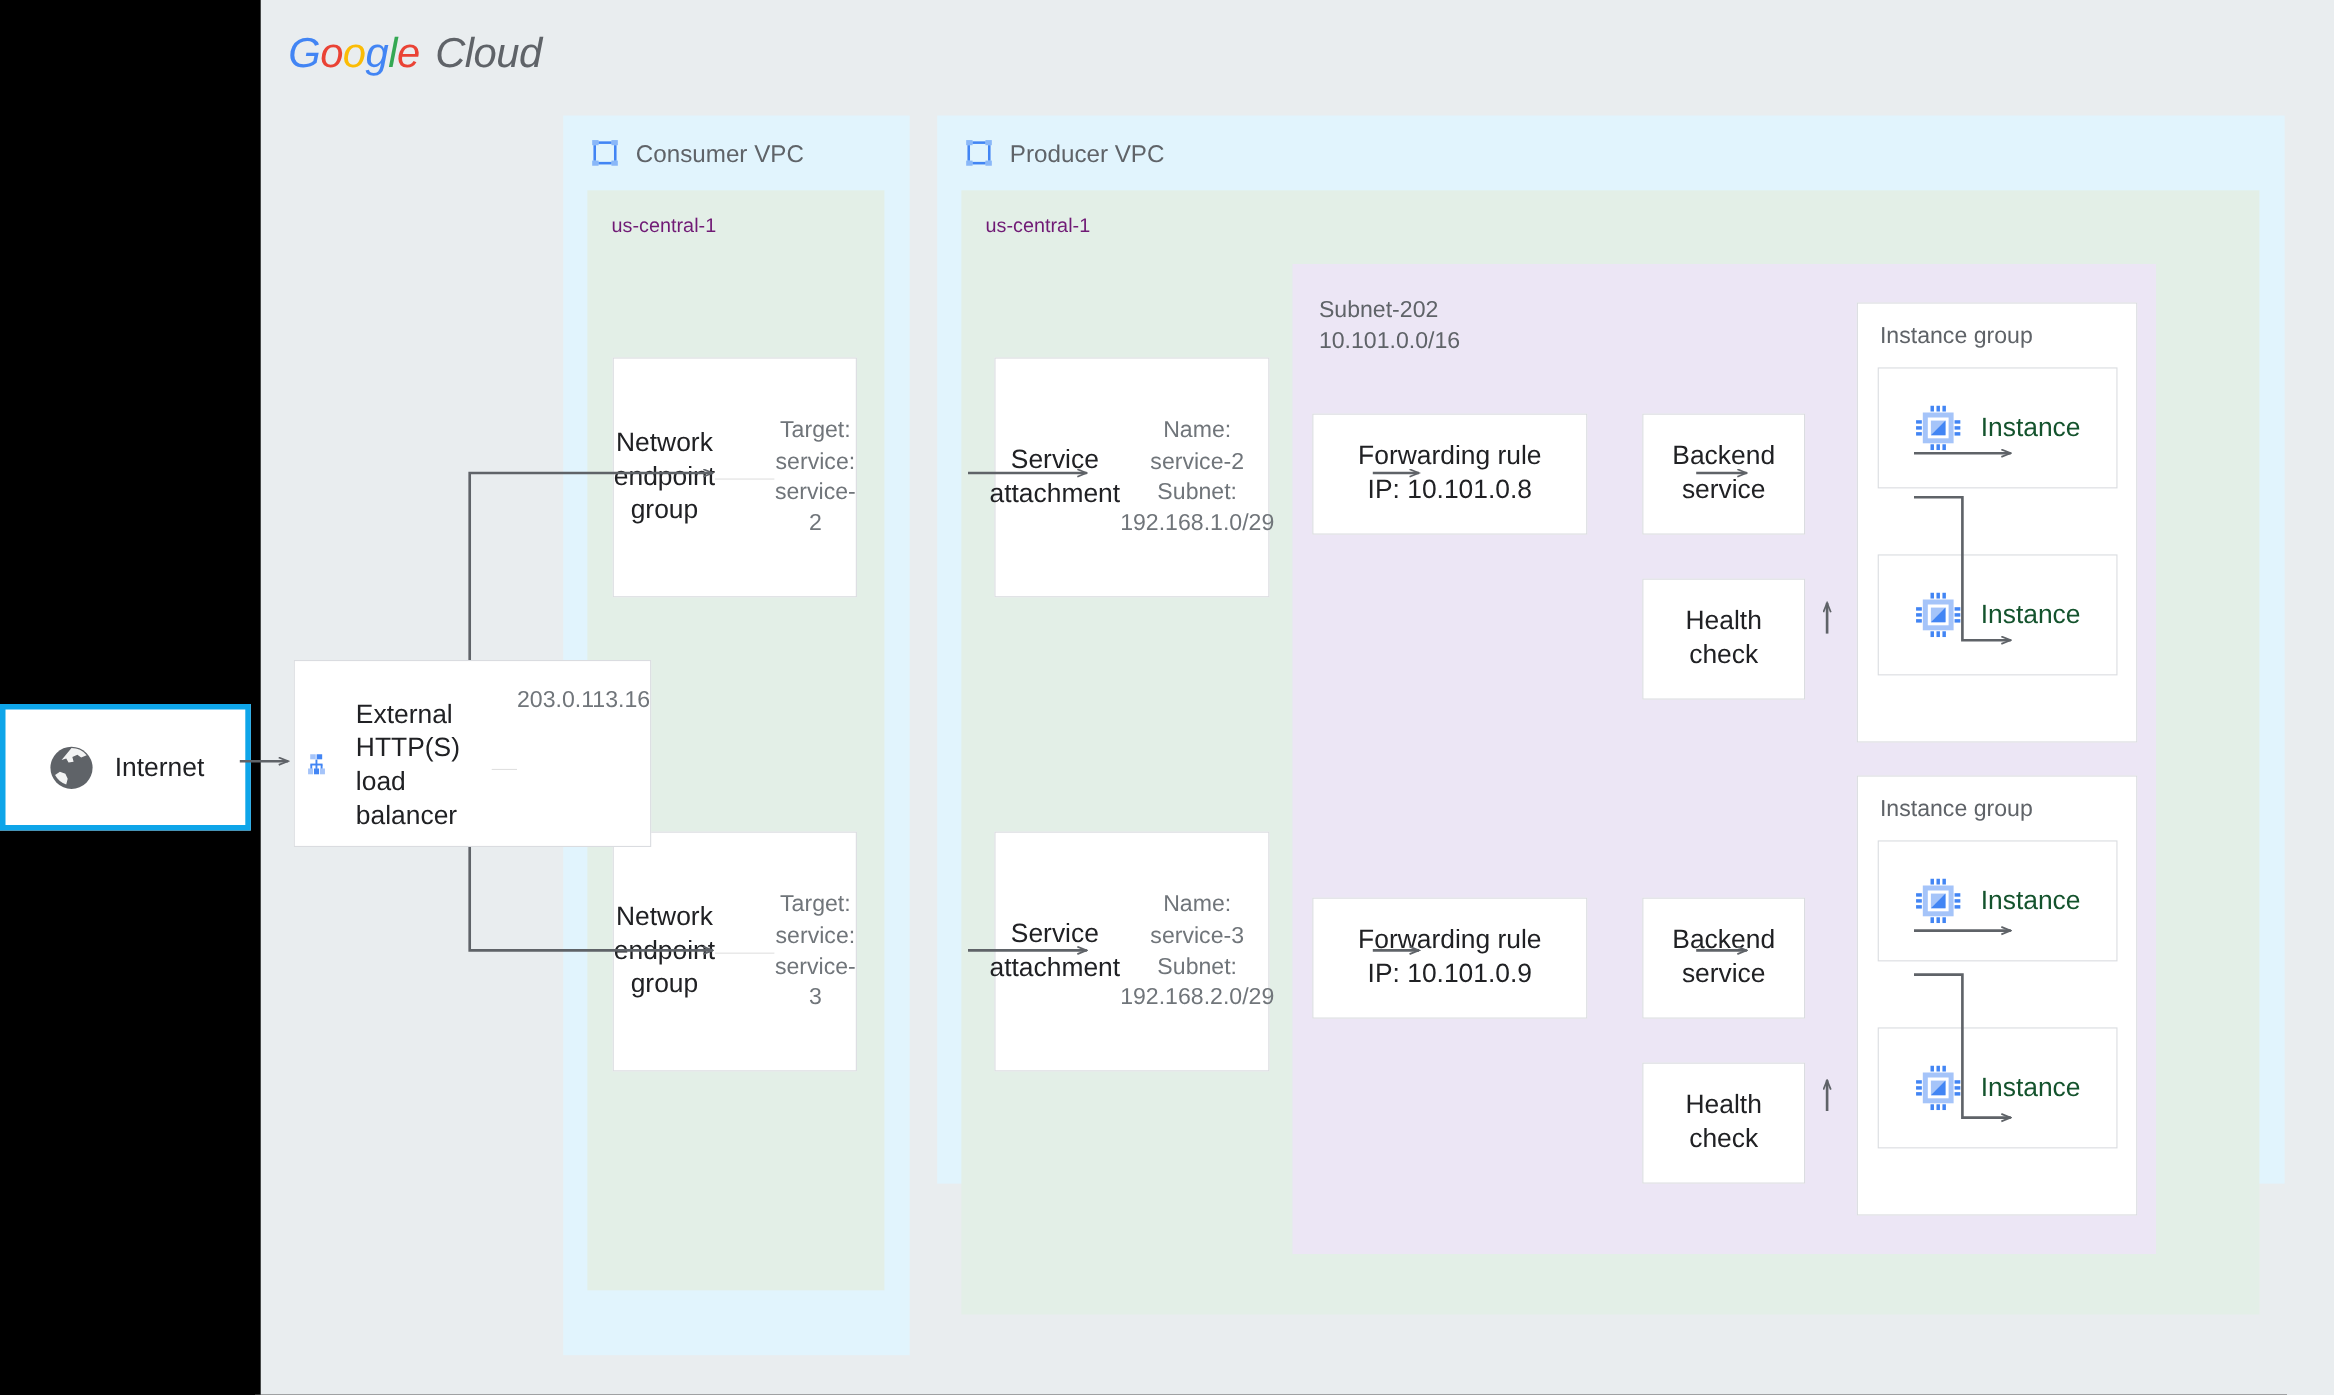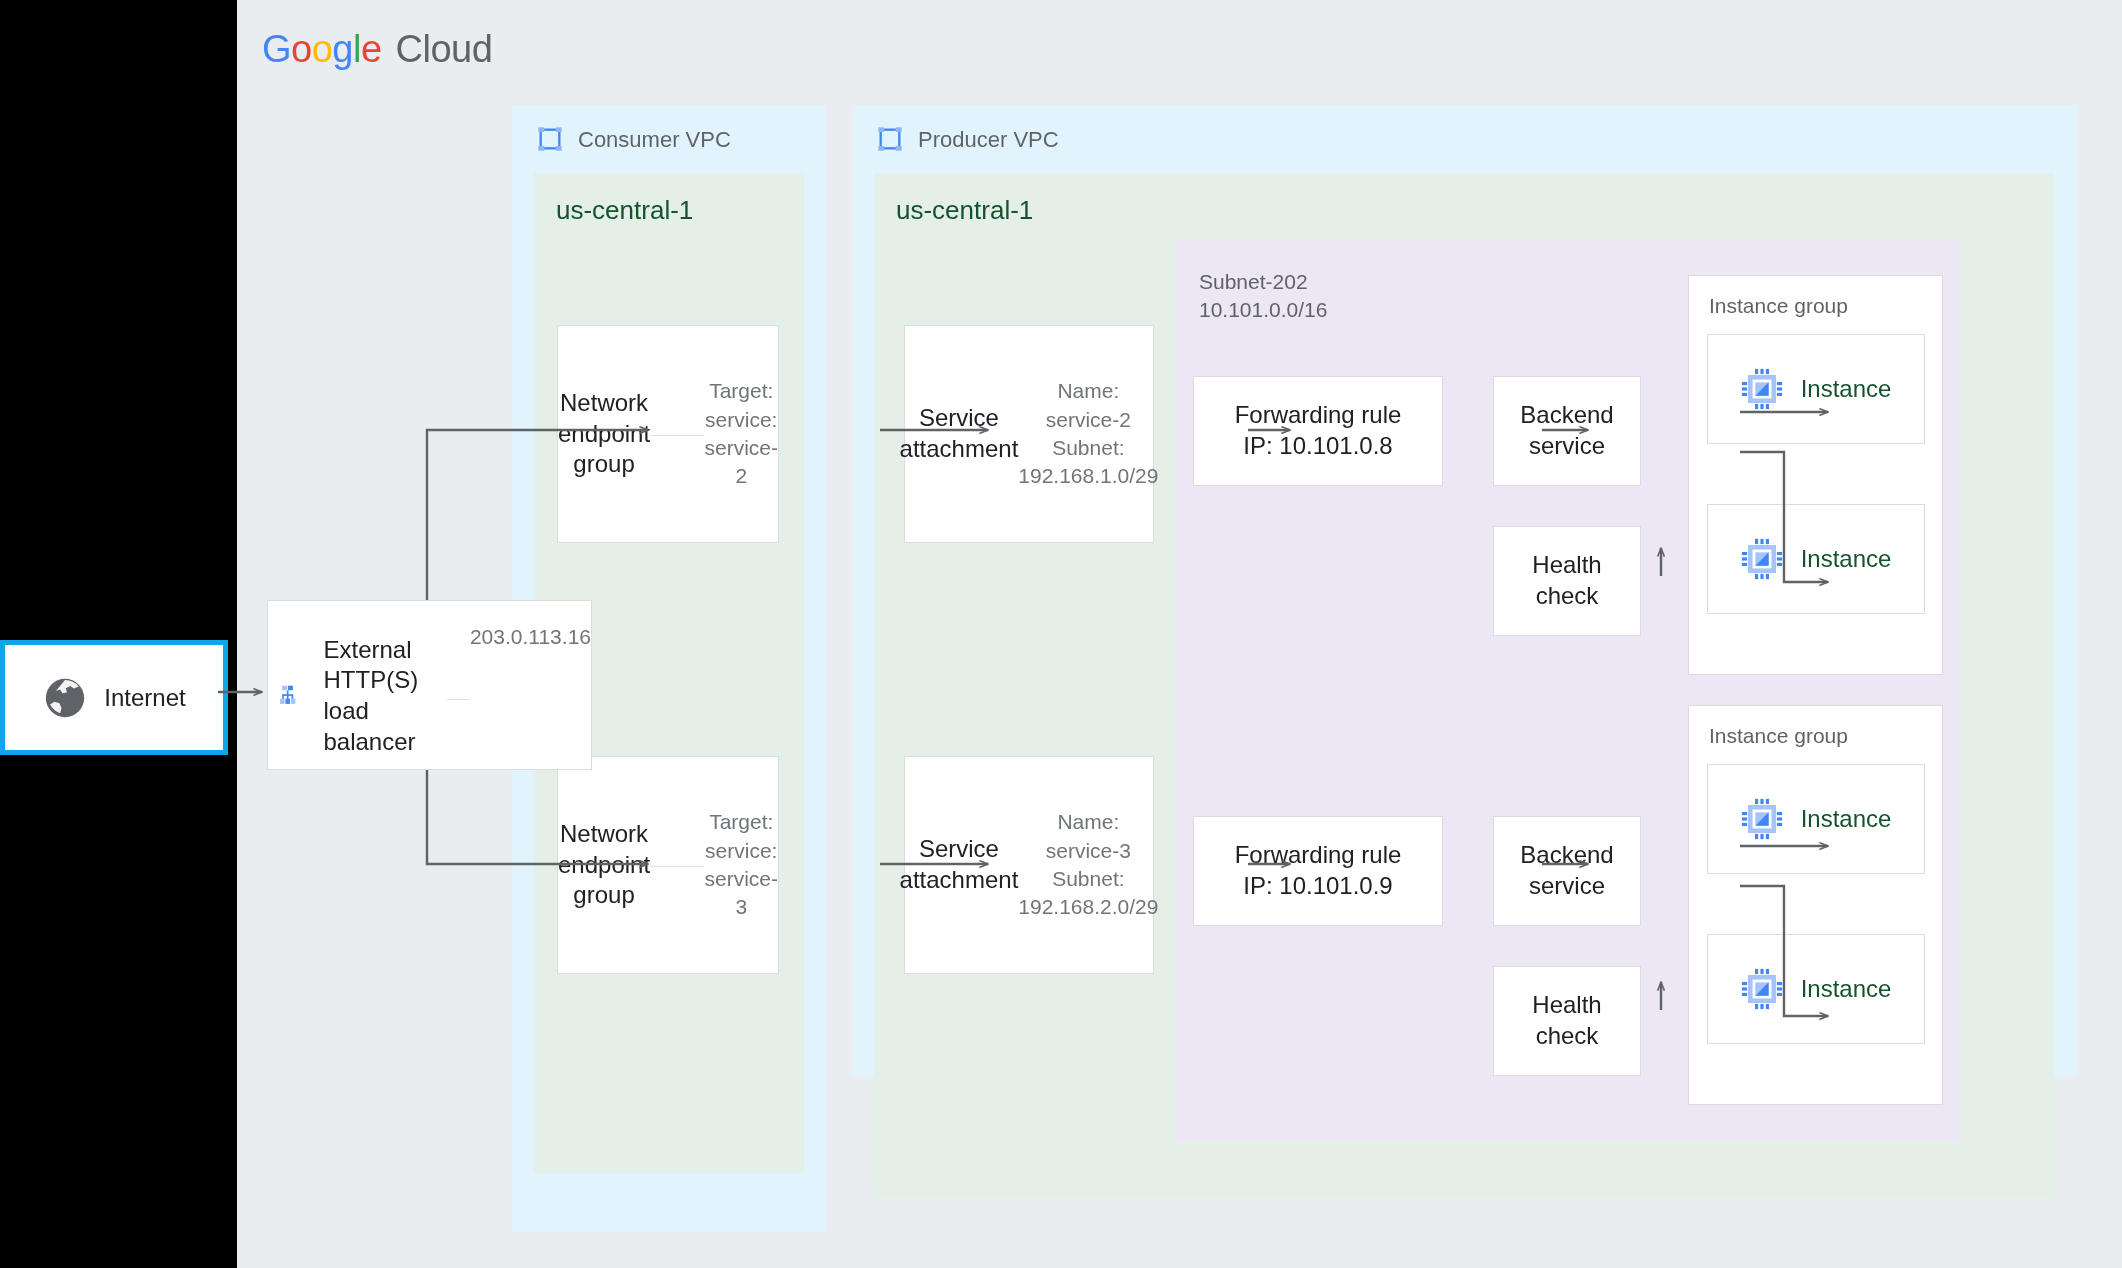--- a/index.html
+++ b/index.html
@@ -9,37 +9,37 @@
     font-family:"Liberation Sans", sans-serif;
     overflow:hidden;
     position:relative;
   }
   
   #gcp-panel{
     position:absolute;left:237px;top:0;width:1885px;height:1268px;
     background:#e9edef;
   }
   
-  #logo{position:absolute;left:25px;top:28px;font-size:38px;letter-spacing:-0.5px;}
+  #logo{position:absolute;left:25px;top:28px;font-size:38px;letter-spacing:-0.5px;font-style:italic;}
   #logo .g1{color:#4285F4;}#logo .o1{color:#EA4335;}#logo .o2{color:#FBBC05;}
   #logo .g2{color:#4285F4;}#logo .l1{color:#34A853;}#logo .e1{color:#EA4335;}
   #logo .cloud{color:#5f6368;margin-left:14px;}
   
   #internet-box{
     position:absolute;left:0px;top:640px;width:218px;height:105px;
     background:#ffffff;border:5px solid #0ea5e9;
     display:flex;align-items:center;justify-content:center;gap:16px;
   }
   #internet-box .label{font-size:24px;color:#202124;}
   
   .vpc{position:absolute;background:#e1f4fd;}
   .vpc-head{display:flex;align-items:flex-end;gap:14px;padding:20px 0 0 24px;}
   .vpc-head .t{font-size:22px;color:#5f6368;}
   .region{position:absolute;background:#e3efe7;}
-  .region .rlabel{position:absolute;left:22px;top:22px;font-size:26px;color:#14532d;text-align:center;}
+  .region .rlabel{position:absolute;left:22px;top:22px;font-size:18px;color:#701a75;text-align:center;}
   .subnet{position:absolute;background:#ece6f5;}
   .subnet .slabel{position:absolute;left:24px;top:28px;font-size:21px;color:#5f6368;line-height:1.33;}
   
   .card{
     position:absolute;background:#ffffff;border:1px solid #dadce0;
     box-sizing:border-box;display:flex;flex-direction:row;
     align-items:center;justify-content:center;
   }
   .card .title{font-size:24px;color:#202124;text-align:center;line-height:1.28;}
   .card .divider{width:76%;height:1px;background:#e0e0e0;margin:16px 0 14px 0;}

